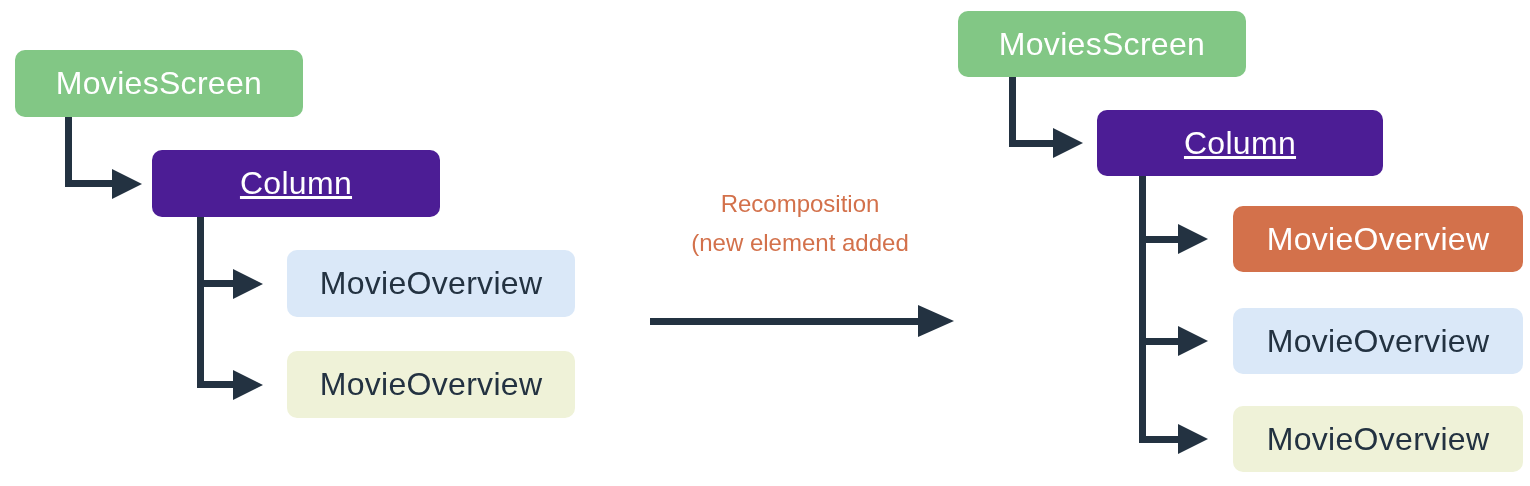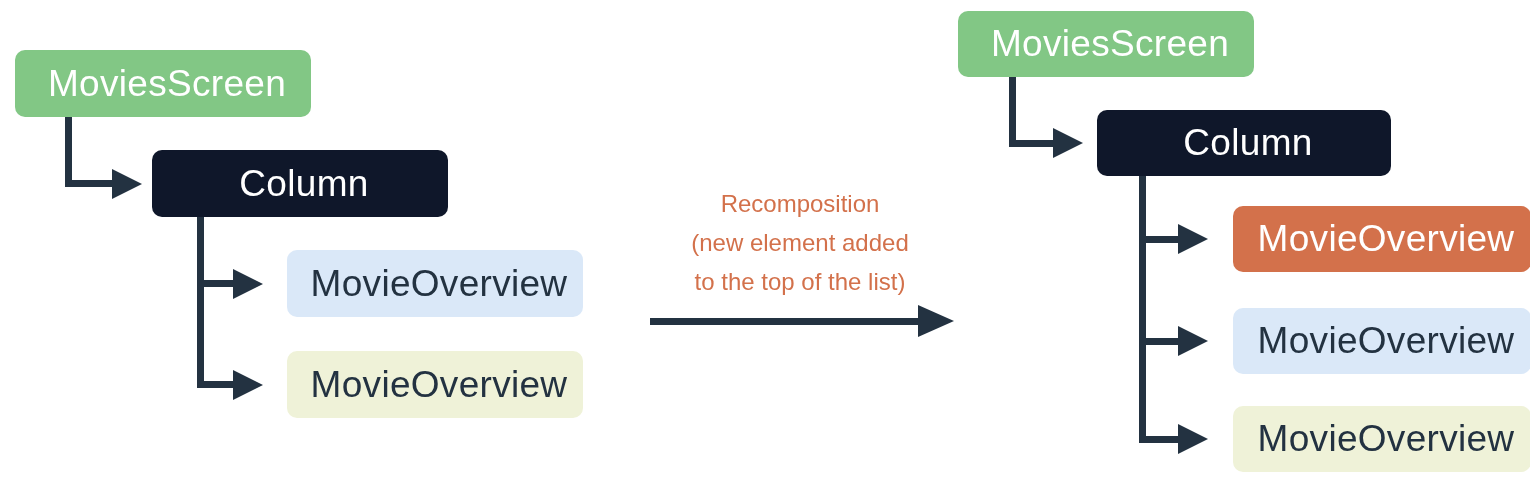--- a/index.html
+++ b/index.html
@@ -12,27 +12,26 @@
     overflow: hidden;
   }
   
   .node {
     position: absolute;
     height: 67px;
     border-radius: 10px;
     display: flex;
     align-items: center;
     justify-content: center;
-    font-size: 37px;
+    font-size: 32px;
     letter-spacing: 0.3px;
     white-space: nowrap;
-    padding-left: 8px;
   }
   .green  { background: #82C785; color: #ffffff; }
-  .blue   { background: #0f172a; color: #ffffff; }
+  .blue   { background: #4c1d95; color: #ffffff; text-decoration: underline; }
   .orangebox { background: #D3714B; color: #ffffff; }
   .lblue  { background: #DAE8F8; color: #233241; }
   .cream  { background: #EFF2D8; color: #233241; }
 
   
   #nL1 { left: 15px;  top: 50px;  width: 288px; }
   #nL2 { left: 152px; top: 150px; width: 288px; }
   #nL3 { left: 287px; top: 250px; width: 288px; }
   #nL4 { left: 287px; top: 351px; width: 288px; }
 
@@ -107,21 +106,20 @@
     <div class="line" id="vL2"></div>
     <div class="line" id="hL2"></div>
     <div class="tri" id="tL2"></div>
     <div class="line" id="hL3"></div>
     <div class="tri" id="tL3"></div>
   </div>
 
   <div id="annotation">
     <div>Recomposition</div>
     <div>(new element added</div>
-    <div>to the top of the list)</div>
   </div>
   <div class="line" id="arrowLine"></div>
   <div id="arrowTri"></div>
 
   <div>
     <div class="node green rt" id="nR1">MoviesScreen</div>
     <div class="node blue rt" id="nR2">Column</div>
     <div class="node orangebox rt" id="nR3">MovieOverview</div>
     <div class="node lblue rt" id="nR4">MovieOverview</div>
     <div class="node cream rt" id="nR5">MovieOverview</div>

